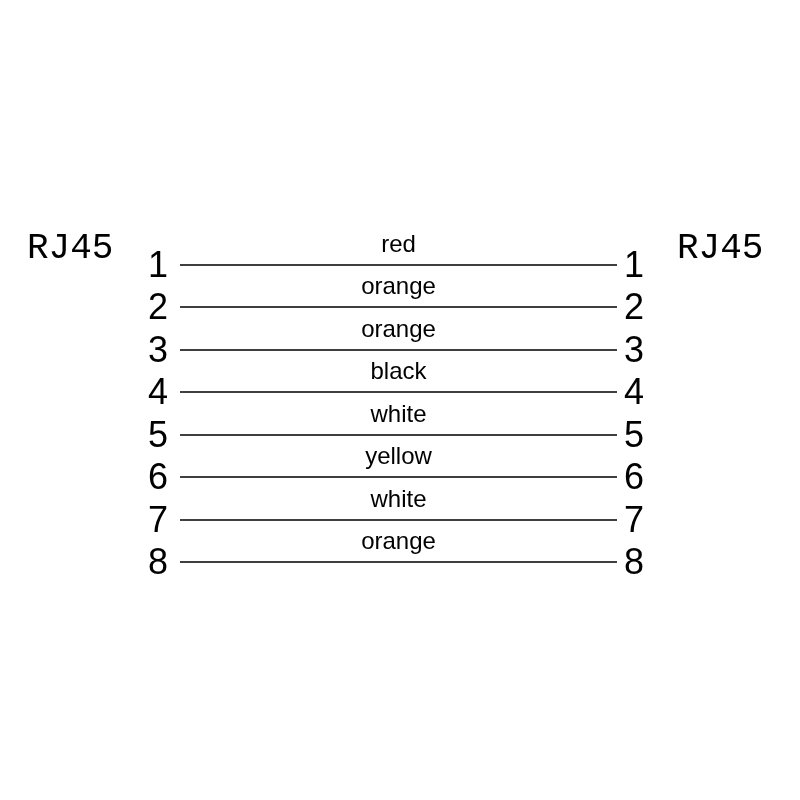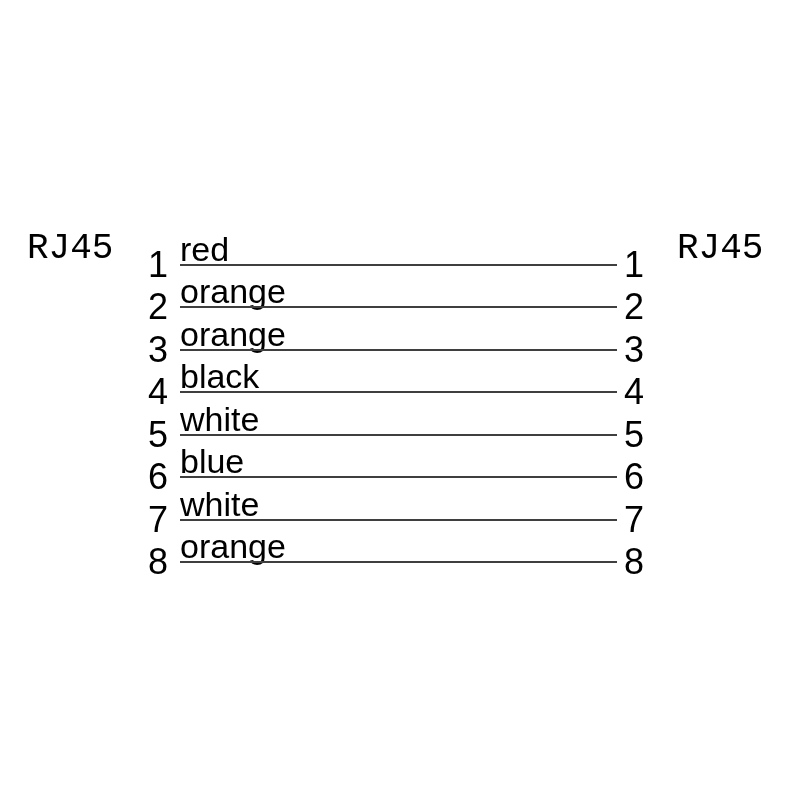--- a/index.html
+++ b/index.html
@@ -54,21 +54,22 @@
   }
   .pin-right {
     left: 624px;
     width: 48px;
     text-align: left;
   }
   .wire-label {
     position: absolute;
     left: 180px;
     width: 437px;
-    font-size: 34px;
+    text-align: center;
+    font-size: 24px;
     line-height: 1;
     top: calc(var(--y) - 33px);
     color: #000000;
     white-space: nowrap;
   }
 </style>
 </head>
 <body>
 
 <div class="canvas">
@@ -107,21 +108,21 @@
 
   <div class="wire-row" style="--y:435px">
     <span class="pin pin-left">5</span>
     <span class="wire-label">white</span>
     <span class="wire-line"></span>
     <span class="pin pin-right">5</span>
   </div>
 
   <div class="wire-row" style="--y:477px">
     <span class="pin pin-left">6</span>
-    <span class="wire-label">blue</span>
+    <span class="wire-label">yellow</span>
     <span class="wire-line"></span>
     <span class="pin pin-right">6</span>
   </div>
 
   <div class="wire-row" style="--y:520px">
     <span class="pin pin-left">7</span>
     <span class="wire-label">white</span>
     <span class="wire-line"></span>
     <span class="pin pin-right">7</span>
   </div>

